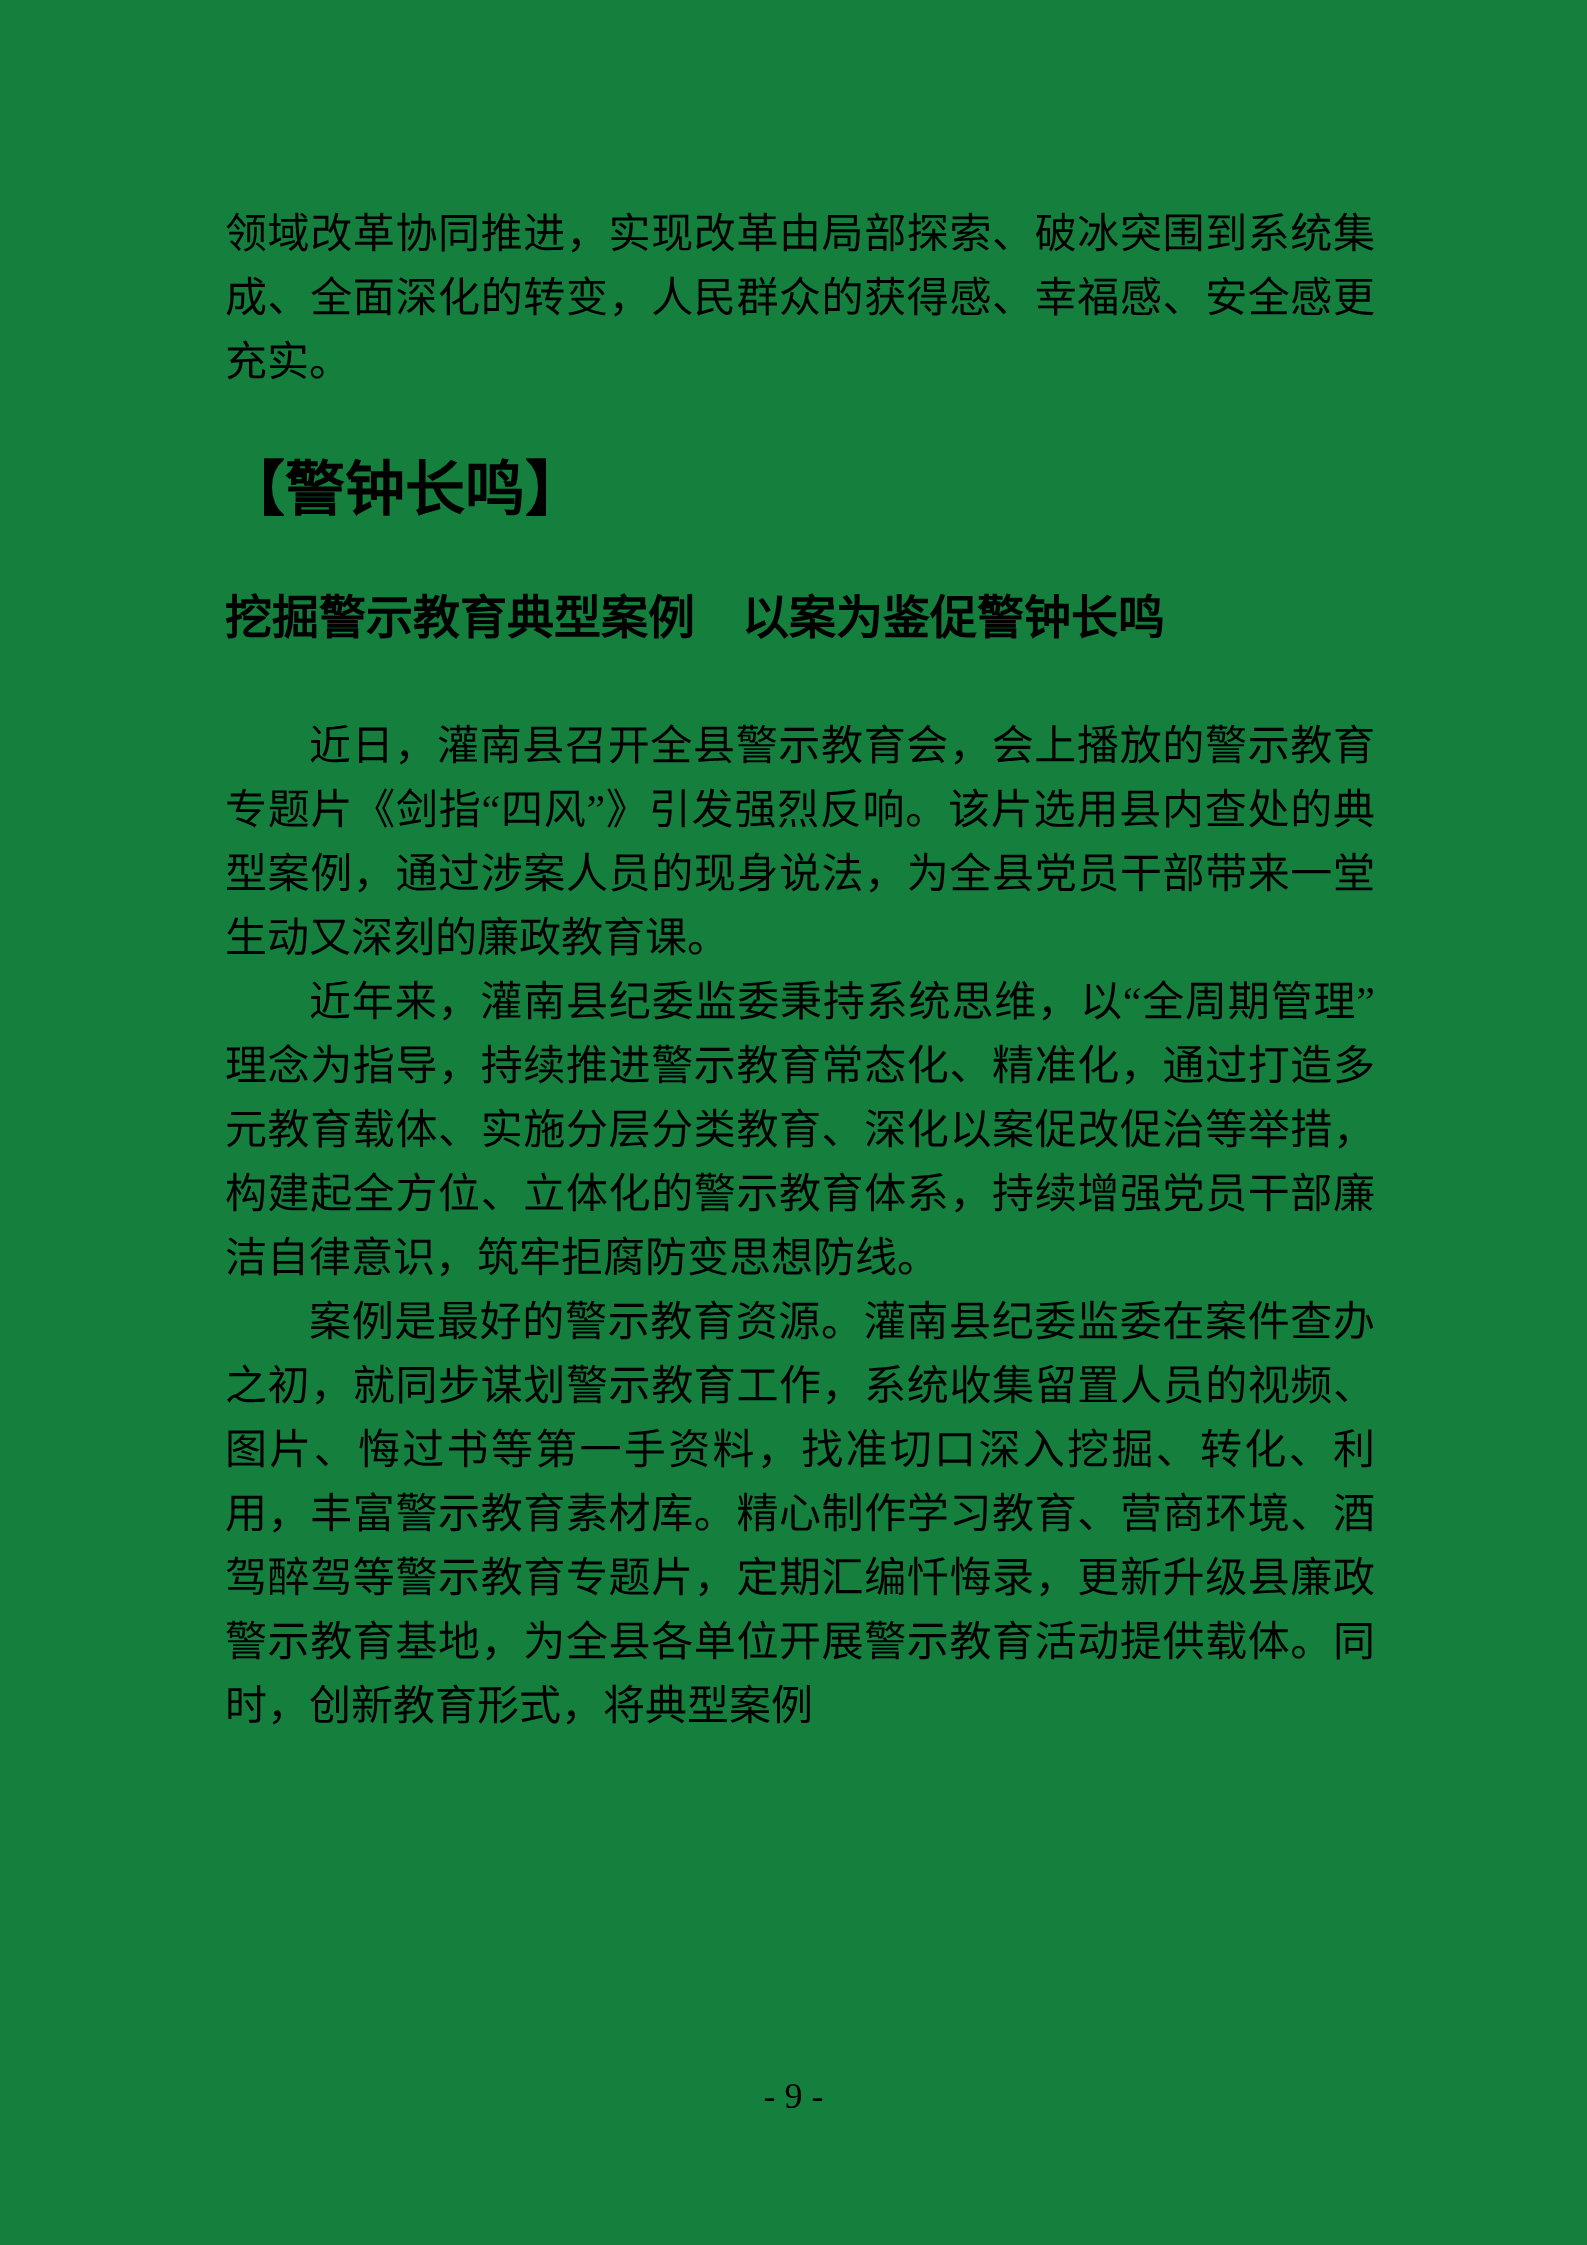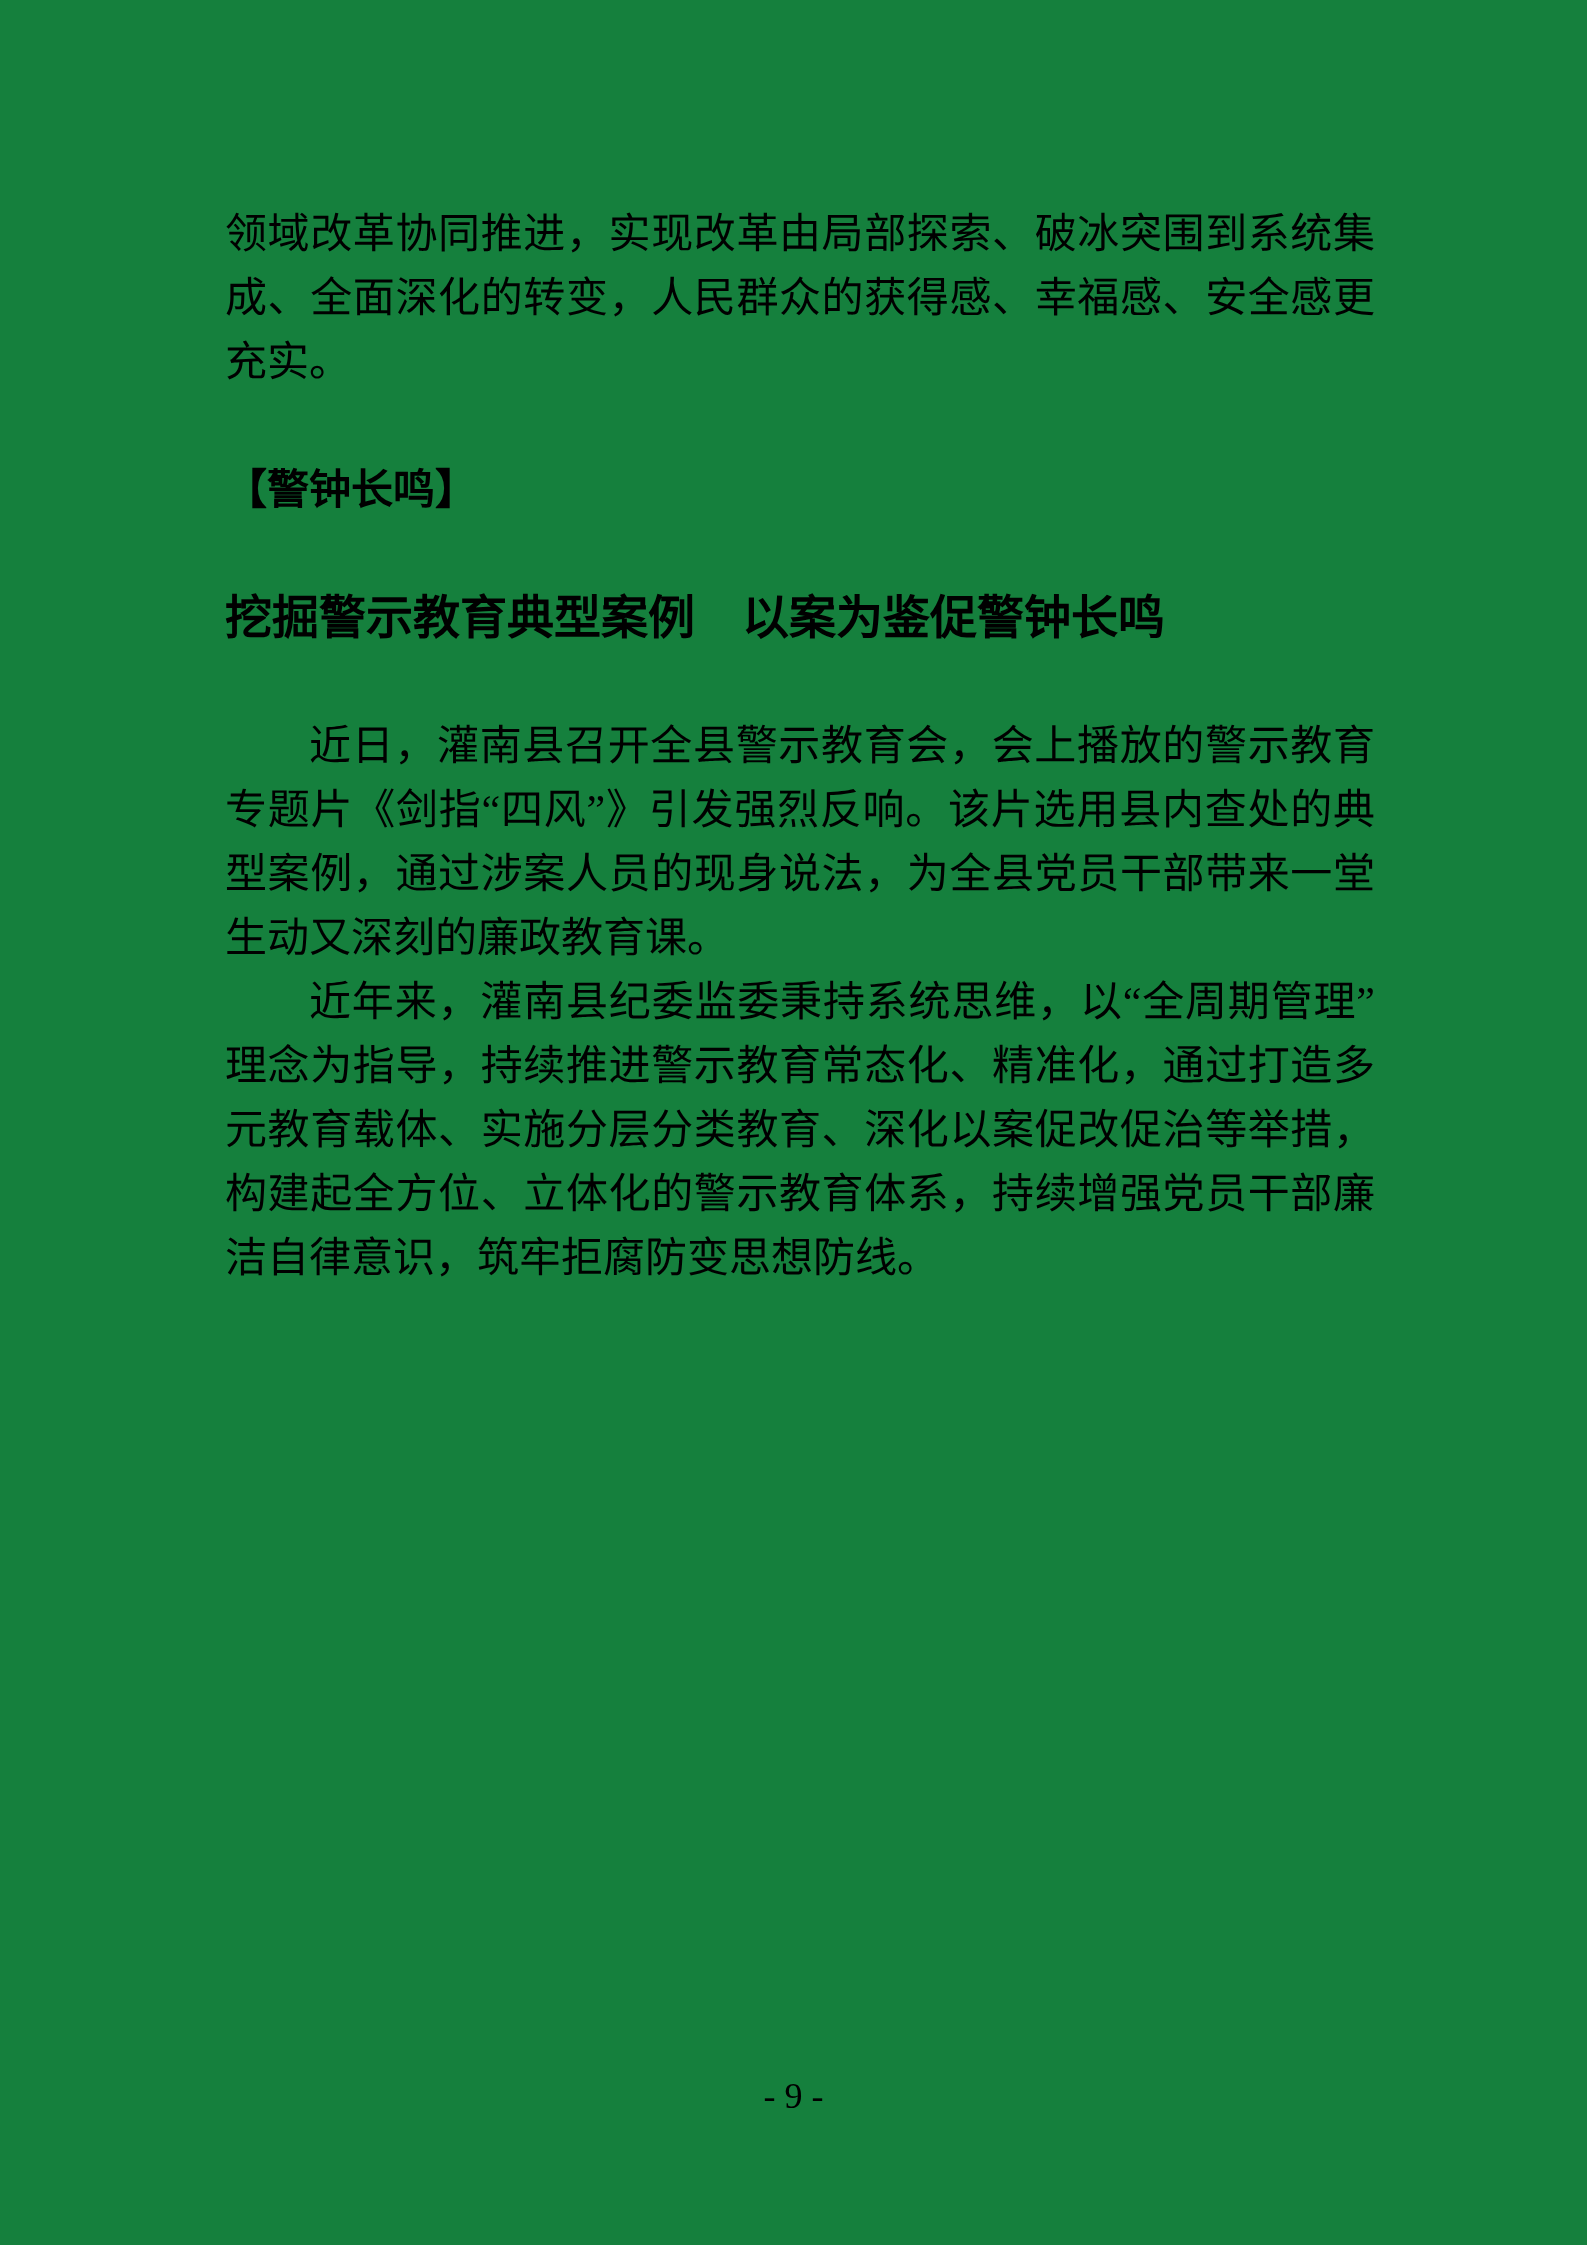--- a/index.html
+++ b/index.html
@@ -32,21 +32,21 @@
     line-height: 64px;
     text-align: justify;
     text-justify: inter-ideograph;
     letter-spacing: 0;
   }
   .indent {
     text-indent: 2em;
   }
   .section-header {
     margin: 64px 0 0 0;
-    font-size: 42px;
+    font-size: 60px;
     line-height: 64px;
     font-weight: bold;
     text-align: left;
   }
   .article-title {
     margin: 64px 0 64px 0;
     font-size: 47px;
     line-height: 64px;
     font-weight: bold;
     text-align: left;
@@ -65,15 +65,16 @@
 </head>
 <body>
 
 <div class="page">
   <div class="text-block">
     <p class="body-par">领域改革协同推进，实现改革由局部探索、破冰突围到系统集成、全面深化的转变，人民群众的获得感、幸福感、安全感更充实。</p>
     <h2 class="section-header">【警钟长鸣】</h2>
     <h1 class="article-title">挖掘警示教育典型案例　以案为鉴促警钟长鸣</h1>
     <p class="body-par indent">近日，灌南县召开全县警示教育会，会上播放的警示教育专题片《剑指“四风”》引发强烈反响。该片选用县内查处的典型案例，通过涉案人员的现身说法，为全县党员干部带来一堂生动又深刻的廉政教育课。</p>
     <p class="body-par indent">近年来，灌南县纪委监委秉持系统思维，以“全周期管理”理念为指导，持续推进警示教育常态化、精准化，通过打造多元教育载体、实施分层分类教育、深化以案促改促治等举措，构建起全方位、立体化的警示教育体系，持续增强党员干部廉洁自律意识，筑牢拒腐防变思想防线。</p>
+    <p class="body-par indent">案例是最好的警示教育资源。灌南县纪委监委在案件查办之初，就同步谋划警示教育工作，系统收集留置人员的视频、图片、悔过书等第一手资料，找准切口深入挖掘、转化、利用，丰富警示教育素材库。精心制作学习教育、营商环境、酒驾醉驾等警示教育专题片，定期汇编忏悔录，更新升级县廉政警示教育基地，为全县各单位开展警示教育活动提供载体。同时，创新教育形式，将典型案例</p>
   </div>
   <div class="page-number">- 9 -</div>
 </div>
 
 </body></html>

